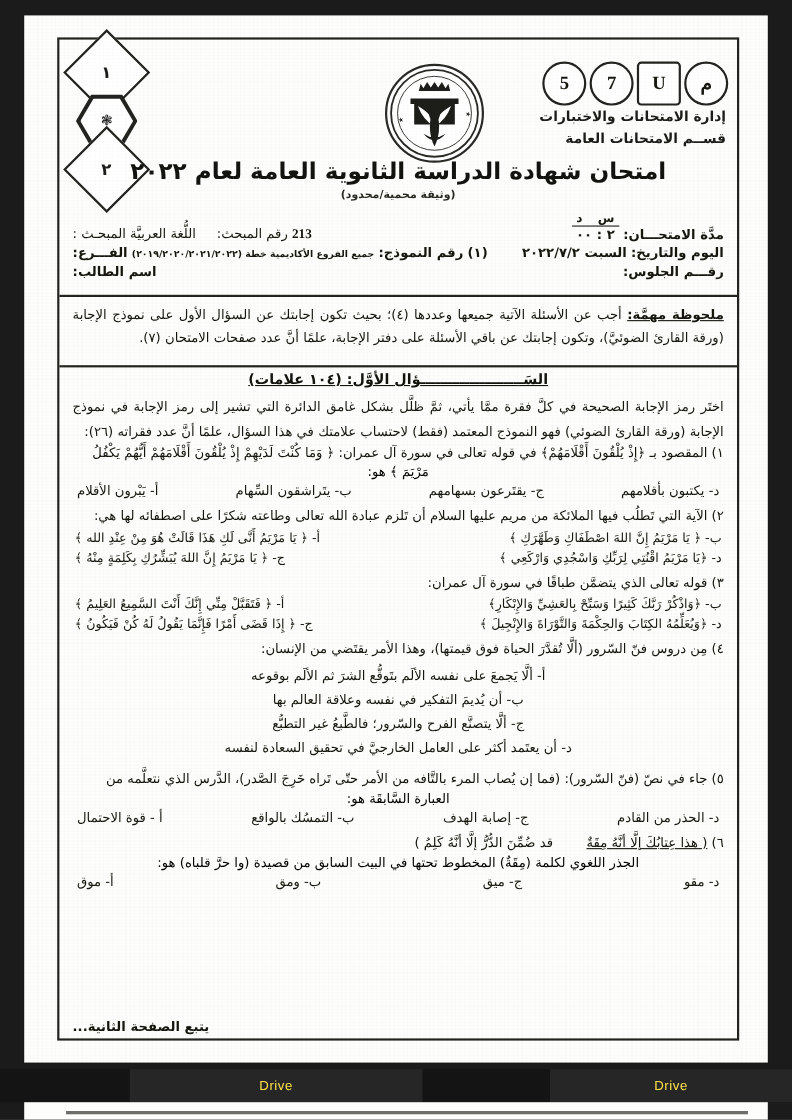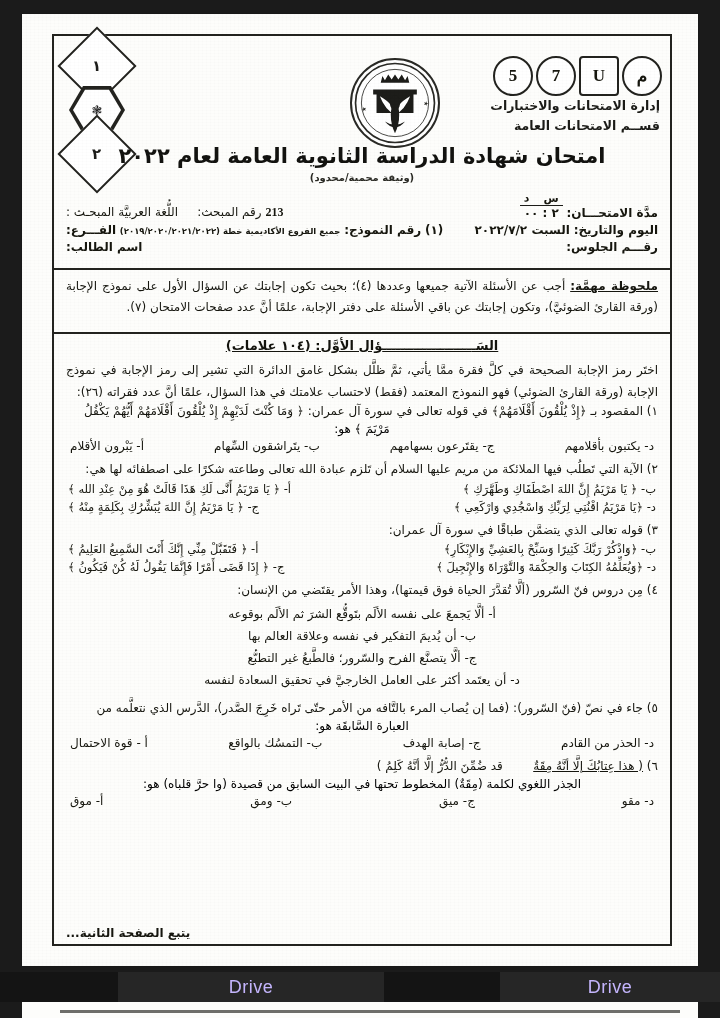--- a/index.html
+++ b/index.html
@@ -158,21 +158,21 @@
     font-size:12px;font-weight:bold;color:#16160f;
   }
 
   
   .drivebar{
     position:absolute;left:0;top:972px;width:720px;height:30px;background:#141414;
   }
   .drivebar .seg{
     position:absolute;top:0;height:30px;background:#262626;
     display:flex;align-items:center;justify-content:center;
-    color:#c4b5fd;font-size:18px;letter-spacing:.5px;
+    color:#fde047;font-size:12px;letter-spacing:.5px;
     font-family:"Liberation Sans",sans-serif;
   }
   .seg1{left:118px;width:266px;}
   .seg2{left:500px;width:220px;}
   .strip{position:absolute;left:22px;top:1002px;width:676px;height:16px;background:#fdfdfb;}
   .strip:before{
     content:"";position:absolute;left:38px;right:18px;top:8px;height:3px;background:#6e6e6a;
   }
 </style>
 </head>

